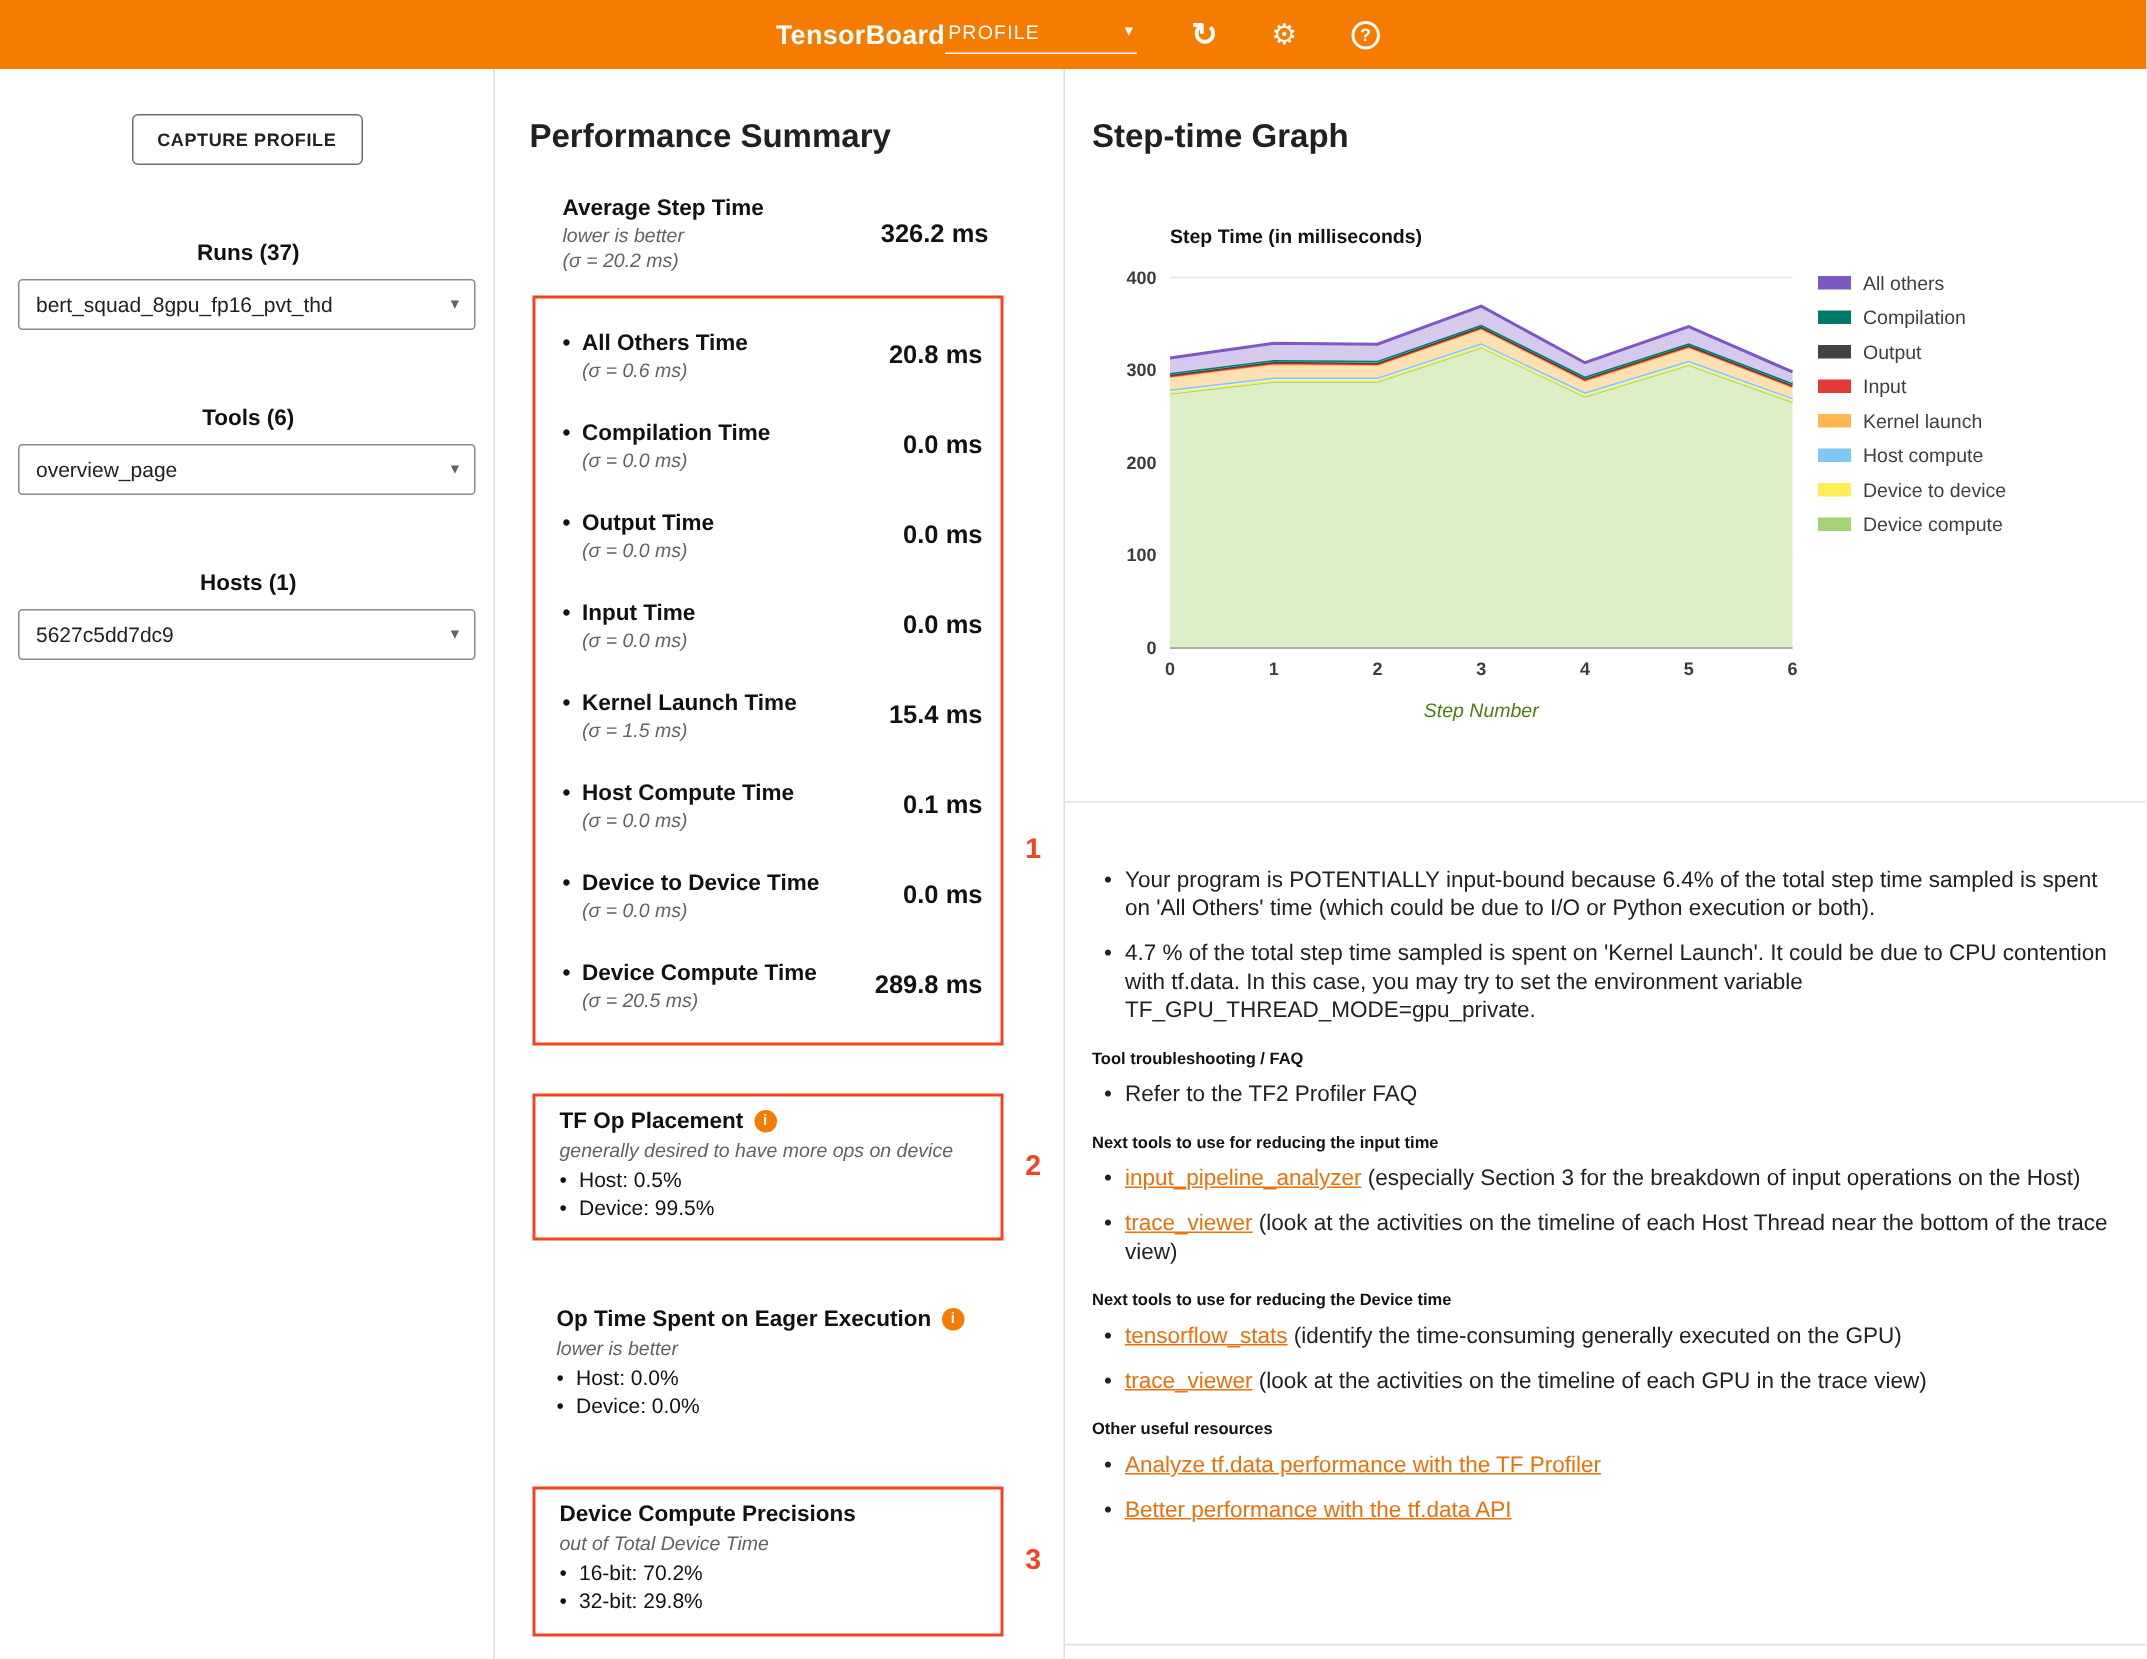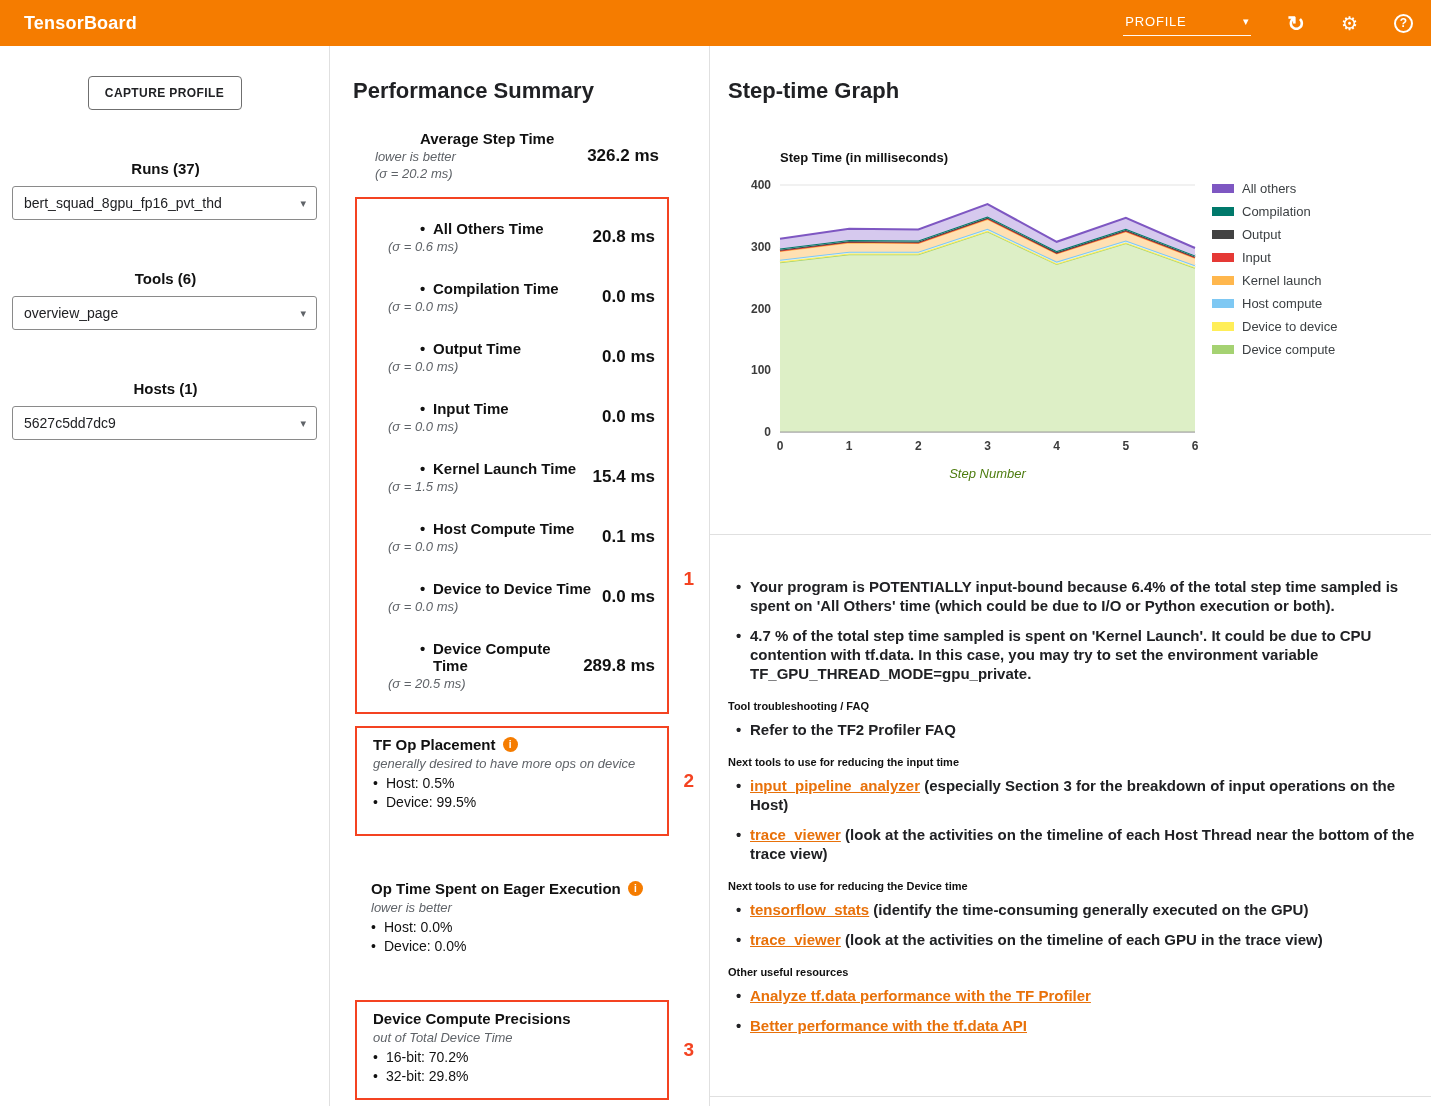--- a/index.html
+++ b/index.html
@@ -6,21 +6,21 @@
   html, body { background: #fff; }
   body {
     width: 1431px; height: 1106px; overflow: hidden;
     font-family: "Liberation Sans", sans-serif; color: #202124;
   }
   .app { width: 1431px; height: 1106px; overflow: hidden; position: relative; background: #fff; }
 
   
   .topbar {
     height: 46px; background: var(--header-bg, #f57c00); color: #fff;
-    display: flex; align-items: center; justify-content: space-between;
+    display: flex; align-items: center; justify-content: center;
     padding: 0 18px 0 24px;
   }
   .app-title { font-size: 18px; font-weight: bold; letter-spacing: .2px; }
   .topbar-right { display: flex; align-items: center; gap: 36px; }
   .dashboard-select {
     display: flex; align-items: center; justify-content: space-between;
     width: 128px; border-bottom: 1px solid rgba(255,255,255,.95);
     padding: 3px 2px 6px 2px; font-size: 13px; letter-spacing: .8px; cursor: pointer;
   }
   .caret { font-size: 11px; line-height: 1; }
@@ -53,40 +53,40 @@
     padding: 0 10px 0 11px; font-size: 14px; color: #202124; cursor: pointer;
   }
   .select .caret { color: #5f6368; }
 
   
   h2.section-title { font-size: 22px; font-weight: bold; color: #202124; }
   .avg-row {
     width: 314px; margin: 26px 0 0 2px; padding: 0 10px 0 20px;
     display: flex; justify-content: space-between; align-items: center;
   }
-  .m-label { font-size: 15px; font-weight: bold; color: #111; margin-left: 45px; }
+  .m-label { font-size: 15px; font-weight: bold; color: #111; }
   .m-sub { font-size: 13px; font-style: italic; color: #5f6368; margin-top: 2px; }
   .m-value { font-size: 17px; font-weight: bold; color: #111; white-space: nowrap; }
 
   .anno-box {
     border: 2px solid var(--annotation, #f44321);
     width: 314px; margin-left: 2px; position: relative; background: #fff;
   }
   .anno-num {
     position: absolute; right: -27px; color: var(--annotation, #f44321);
     font-size: 19px; font-weight: bold;
   }
   .box1 { margin-top: 16px; padding: 8px 12px 8px 18px; }
   .box1 .anno-num { top: 72%; }
   .metric-row { display: flex; justify-content: space-between; align-items: center; padding: 13px 0; }
   .metric-row .m-label::before {
     content: "\2022"; display: inline-block; width: 13px; margin-left: -13px; color: #111;
   }
   .metric-row .m-left { padding-left: 13px; }
-  .anno-box.info-like { padding: 8px 12px 22px 16px; margin-top: 12px; }
+  .anno-box.info-like { padding: 8px 12px 10px 16px; margin-top: 32px; }
   .anno-box.info-like .anno-num, .box3 .anno-num { top: 50%; transform: translateY(-50%); }
   .ib-title { font-size: 15px; font-weight: bold; color: #111; display: flex; align-items: center; }
   .info-icon {
     width: 15px; height: 15px; border-radius: 50%; background: var(--info, #f57c00);
     color: #fff; font-size: 10px; font-weight: bold; font-style: normal;
     display: inline-flex; align-items: center; justify-content: center;
     margin-left: 7px; cursor: pointer;
   }
   .ib-sub { font-size: 13px; font-style: italic; color: #5f6368; margin: 3px 0 3px 0; }
   .dot-line { font-size: 14px; line-height: 19px; color: #111; padding-left: 13px; position: relative; }
@@ -100,21 +100,21 @@
   .chart-title { margin: 46px 0 8px 52px; font-size: 13px; font-weight: bold; color: #111; }
   .chart-flex { display: flex; align-items: flex-start; }
   #step-chart { flex: none; }
   .legend { margin: 8px 0 0 14px; }
   .legend-item { display: flex; align-items: center; margin-bottom: 8px; font-size: 13px; color: #3c4043; }
   .legend-swatch { width: 22px; height: 9px; margin-right: 8px; flex: none; }
   .x-axis-title { width: 415px; margin: 10px 0 0 52px; text-align: center; font-style: italic; font-size: 13px; color: #4d7c0f; }
 
   .reco-card { height: 562px; border-bottom: 1px solid #e0e0e0; padding: 28px 14px 0 18px; }
   .reco-body { max-width: 692px; margin-top: 14px; }
-  .reco-body ul { list-style: none; padding-left: 22px; margin: 0 0 6px 0; font-weight: bold; }
+  .reco-body ul { list-style: none; padding-left: 22px; margin: 0 0 6px 0; }
   .reco-body li { position: relative; font-size: 15px; line-height: 19px; margin-bottom: 11px; color: #202124; }
   .reco-body li::before { content: "\2022"; position: absolute; left: -14px; }
   .reco-heading { font-size: 11px; font-weight: bold; margin: 17px 0 8px 0; color: #111; }
   a.link { color: var(--link, #e8710a); text-decoration: underline; cursor: pointer; }
 </style>
 </head>
 <body>
 
 <div class="app">
 

